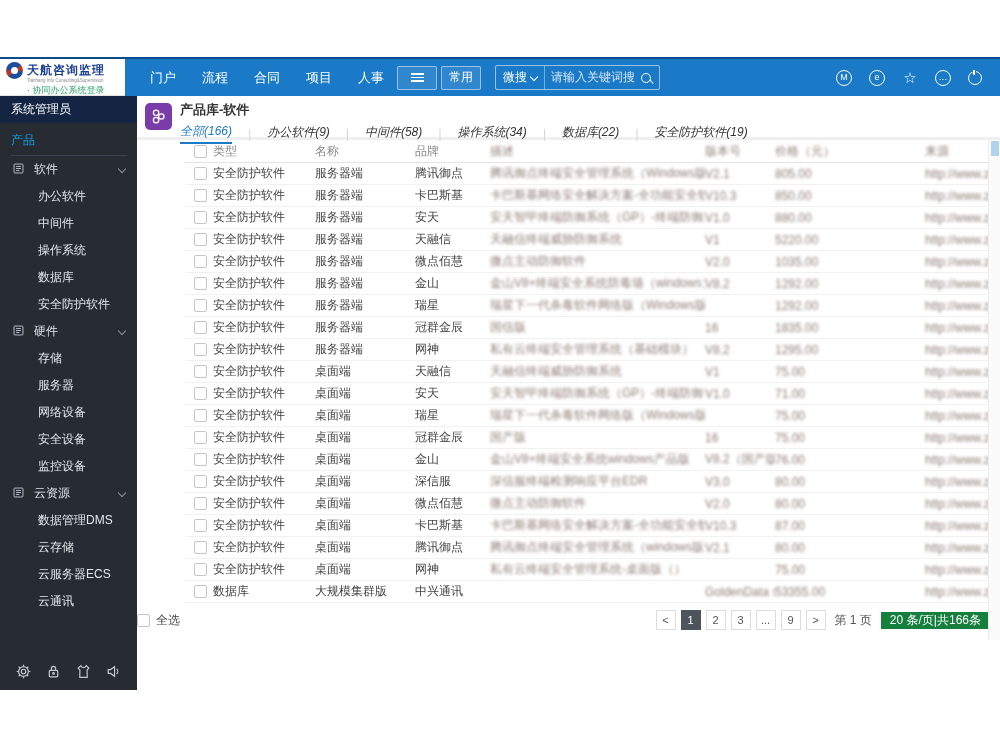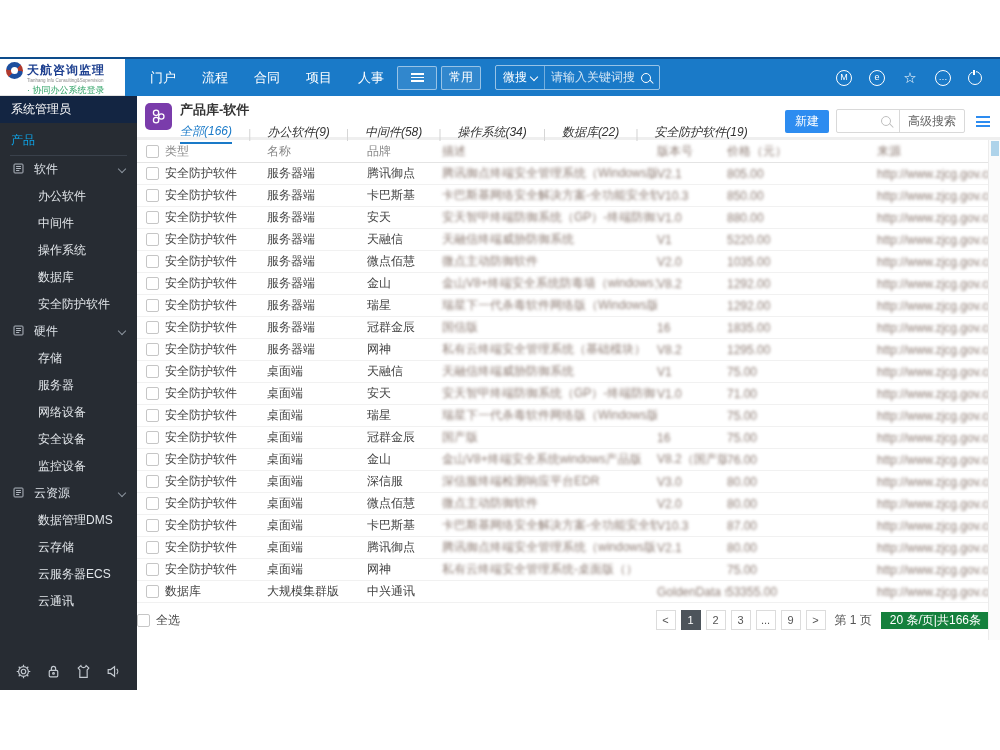--- a/index.html
+++ b/index.html
@@ -60,21 +60,21 @@
   .tab.active{color:#1a7ac8;border-bottom:2px solid #1a7ac8;}
   .tab-sep{color:#d5d5d5;}
   .title-controls{position:absolute;right:10px;top:13px;display:flex;align-items:center;gap:7px;}
   .btn-new{background:#2d8cf0;color:#fff;border:none;font-size:12px;padding:3px 10px;border-radius:2px;cursor:pointer;font-family:inherit;}
   .srch{display:flex;align-items:center;border:1px solid #d9d9d9;border-radius:2px;height:22px;background:#fff;}
   .srch .sin{width:62px;height:100%;display:flex;align-items:center;justify-content:flex-end;color:#bbb;}
   .srch .adv{border-left:1px solid #d9d9d9;padding:0 8px;height:100%;display:flex;align-items:center;color:#666;cursor:pointer;}
   .list-ic{width:14px;height:11px;background:repeating-linear-gradient(to bottom,#2d8cf0 0 2px,transparent 2px 4.5px);cursor:pointer;margin-left:4px;}
   .main-sep{height:3px;background:#efefef;}
   
-  .tbl{padding-right:0;}
+  .tbl{padding-right:0;margin-left:48px;}
   .trow{display:grid;grid-template-columns:28px 102px 100px 75px 215px 70px 150px auto;align-items:center;height:21px;border-bottom:1px solid #f1f1f1;}
   .trow.head{height:22px;color:#888;border-bottom:1px solid #e4e4e4;}
   .cell{overflow:hidden;white-space:nowrap;text-overflow:clip;padding-right:6px;}
   .cb{width:11px;height:11px;border:1px solid #c6c6c6;border-radius:2px;background:#fff;margin-left:9px;cursor:pointer;}
   .blur{color:#8f7e76;filter:blur(1.8px);}
   .vscroll{position:absolute;top:44px;right:0;width:12px;bottom:50px;background:#fbfbfb;border-left:1px solid #ececec;box-sizing:border-box;}
   .vthumb{position:absolute;top:1px;left:1.5px;width:8px;height:15px;background:#aed3ea;cursor:grab;}
   
   .footer{display:flex;align-items:center;padding:7px 10px 0 0;}
   .selall{display:flex;align-items:center;gap:6px;color:#444;}
@@ -213,30 +213,20 @@
               <span class="tab">办公软件(9)</span>
               <span class="tab-sep">|</span>
               <span class="tab">中间件(58)</span>
               <span class="tab-sep">|</span>
               <span class="tab">操作系统(34)</span>
               <span class="tab-sep">|</span>
               <span class="tab">数据库(22)</span>
               <span class="tab-sep">|</span>
               <span class="tab">安全防护软件(19)</span>
             </div>
-          <div class="title-controls">
-            <button class="btn-new">新建</button>
-            <span class="srch">
-              <span class="sin">
-                  <span class="mag" style="color:#c0c0c0;"></span>
-                </span>
-              <span class="adv">高级搜索</span>
-            </span>
-            <span class="list-ic"></span>
-          </div>
         </div>
         <div class="main-sep"></div>
 
         <div class="tbl" id="tbl">
             <div class="trow head">
               <span class="cb"></span>
               <span class="cell">类型</span>
               <span class="cell">名称</span>
               <span class="cell">品牌</span>
               <span class="cell blur">描述</span>

